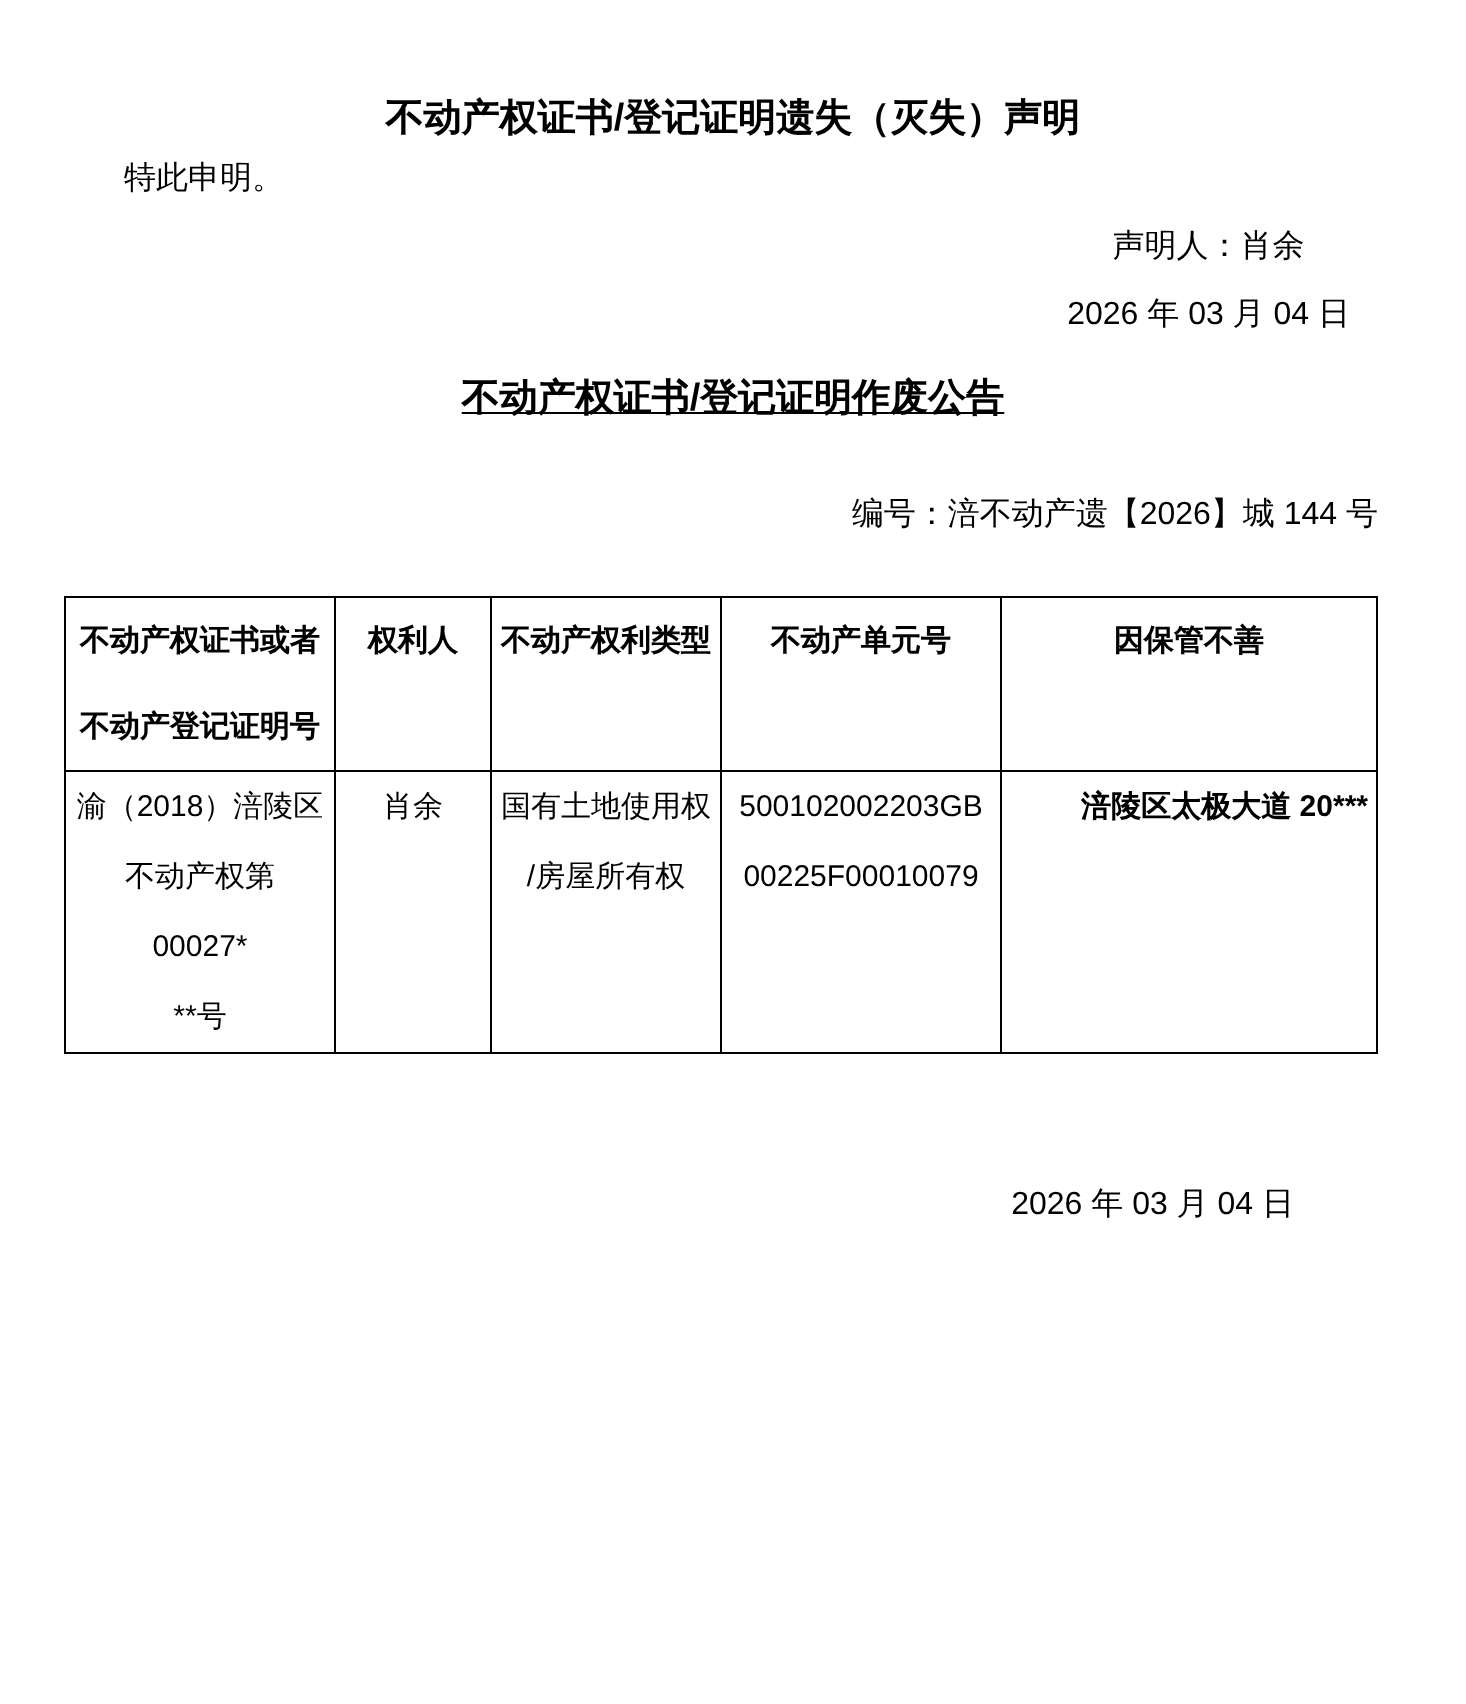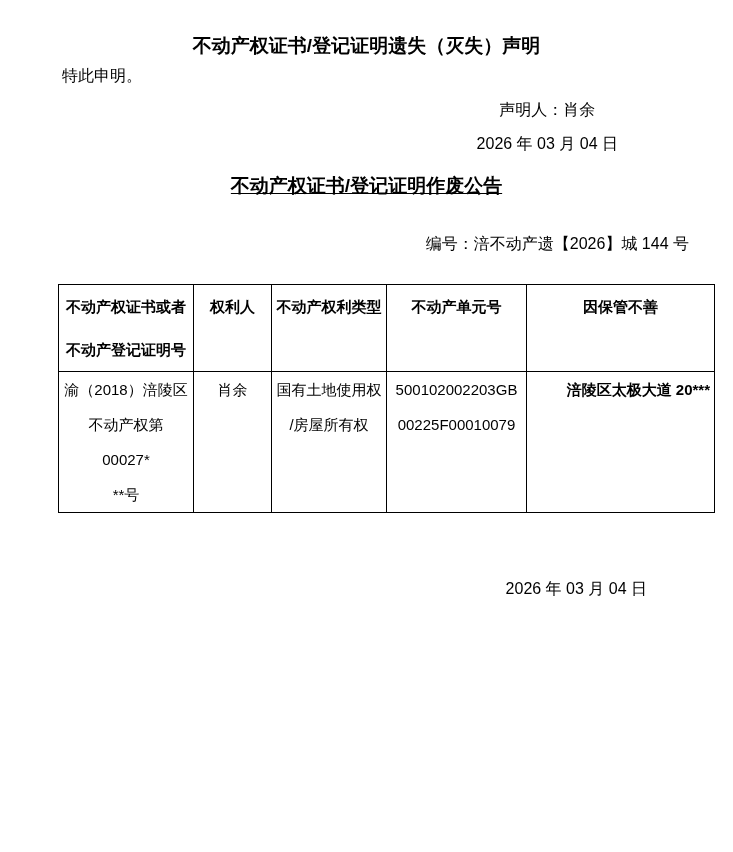--- a/index.html
+++ b/index.html
@@ -5,21 +5,21 @@
   * { margin: 0; padding: 0; box-sizing: border-box; }
   html, body { background: #ffffff; }
   body {
     font-family: "Liberation Sans", "DejaVu Sans", sans-serif;
     color: #000000;
     width: 733px;
   }
   .page {
     width: 733px;
     height: 852px;
-    padding: 33px 30px 0;
+    padding: 47px 30px 0;
     background: #ffffff;
     overflow: hidden;
   }
   .doc-title {
     font-size: 19px;
     font-weight: bold;
     text-align: center;
     line-height: 26px;
   }
   .body-text {
@@ -34,34 +34,34 @@
     text-underline-offset: 4px;
     text-decoration-thickness: 1px;
   }
   .sig-block {
     width: fit-content;
     margin-left: auto;
     text-align: center;
     font-size: 16px;
     line-height: 34px;
   }
-  .sig-upper { margin-right: 85px; }
+  .sig-upper { margin-right: 28px; }
   .sig-lower { margin-top: 59px; margin-right: 56px; line-height: 33px; }
   #t2 { margin-top: 12px; text-decoration: underline; }
   .doc-number {
     margin-top: 28px;
     font-size: 16px;
     line-height: 34px;
     text-align: right;
     padding-right: 14px;
   }
   #p2 { margin-top: 27px; }
   table.revocation {
     margin-top: 23px;
-    margin-left: 28px;
+    margin-left: 2px;
     width: 656px;
     border-collapse: collapse;
     table-layout: fixed;
   }
   table.revocation th, table.revocation td {
     border: 1px solid #000000;
     vertical-align: top;
     text-align: center;
     font-size: 15px;
     white-space: pre-line;

